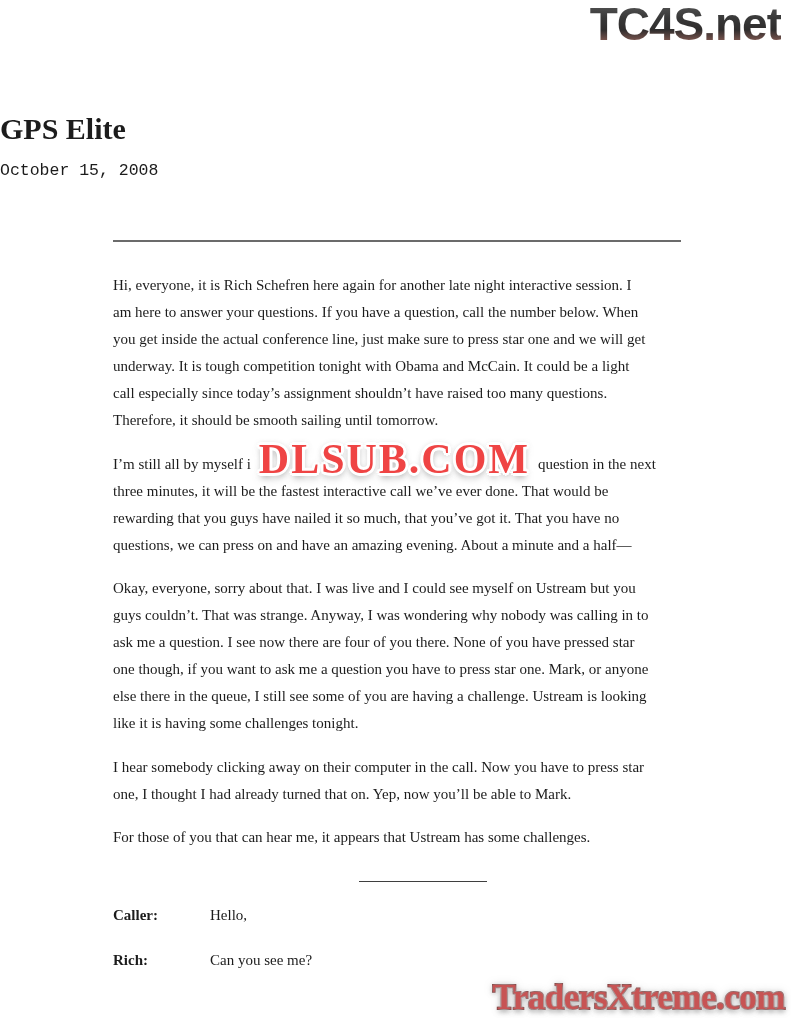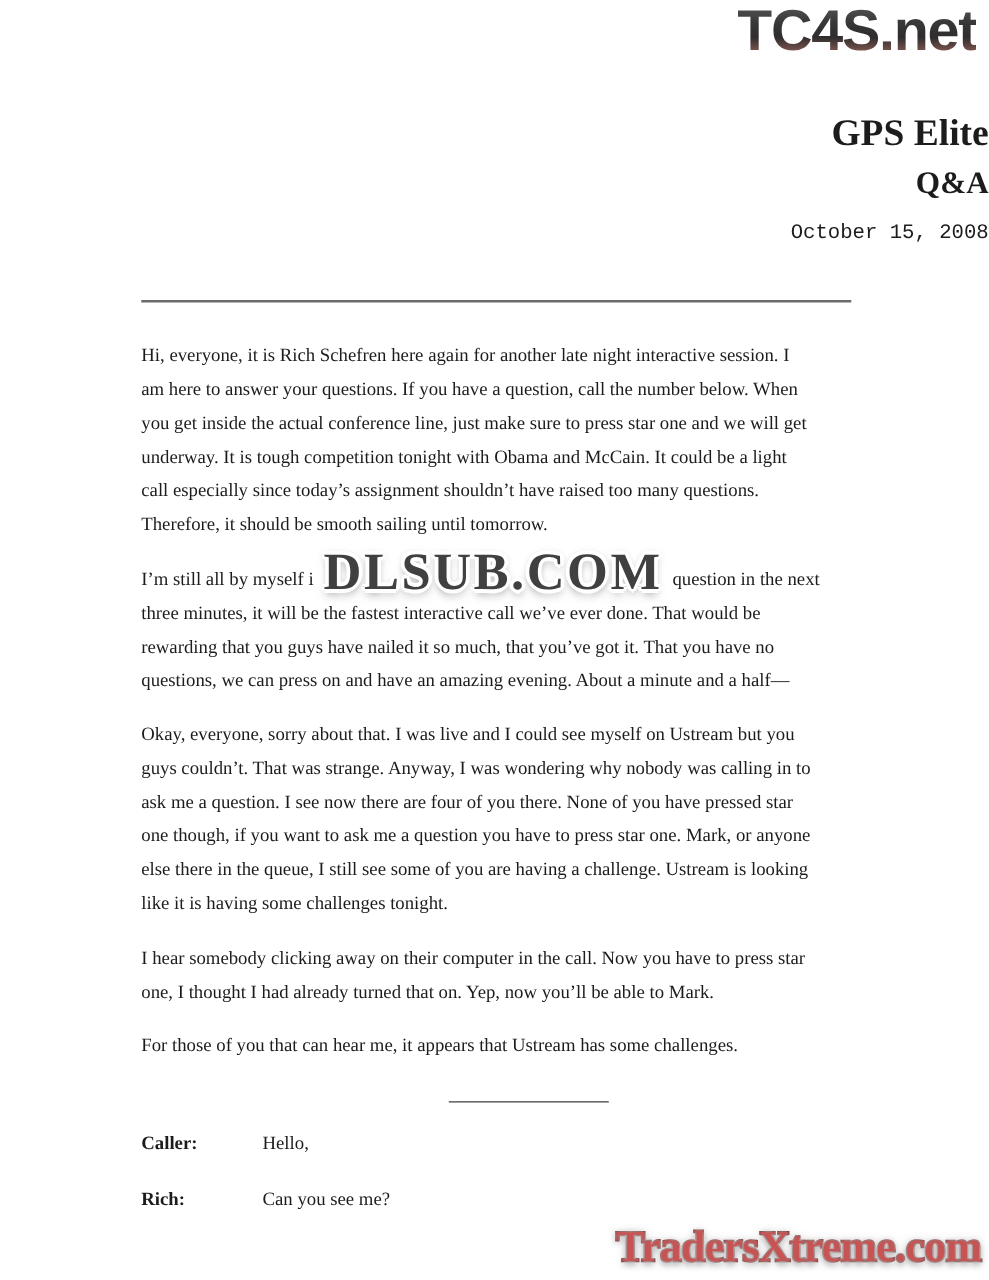--- a/index.html
+++ b/index.html
@@ -26,24 +26,24 @@
     background: linear-gradient(180deg, #5c5c5c 0%, #383838 38%, #2f2d2d 62%, #8a5d55 90%, #a5786c 100%);
     -webkit-background-clip: text;
     background-clip: text;
     color: transparent;
     text-shadow: none;
   }
 
   
   .title-block {
     position: absolute;
-    top: 90px;
+    top: 112px;
     left: 0;
     width: 100%;
-    text-align: right;
+    text-align: left;
   }
   .doc-title    { font-size: 30px; font-weight: bold; line-height: 33px; }
   .doc-subtitle { font-size: 25px; font-weight: bold; line-height: 27px; margin-top: 10px; }
   .doc-date     { font-size: 16.5px; line-height: 19px; margin-top: 16px; font-family: Liberation Mono, monospace; }
 
   .top-rule {
     position: absolute;
     top: 240px;
     left: 113px;
     width: 568px;
@@ -76,21 +76,21 @@
   .dlsub-text {
     position: absolute;
     left: 50%;
     top: 50%;
     transform: translate(-50%, -55%);
     white-space: nowrap;
     font-family: "Liberation Serif", serif;
     font-weight: bold;
     font-size: 42px;
     letter-spacing: 2px;
-    color: #404040;
+    color: #ef4444;
     text-shadow:
       -2px -2px 0 #ffffff, 2px -2px 0 #ffffff,
       -2px  2px 0 #ffffff, 2px  2px 0 #ffffff,
        0 -3px 0 #ffffff, 0 3px 0 #ffffff,
       -3px 0 0 #ffffff, 3px 0 0 #ffffff,
        0 5px 7px rgba(110,110,110,0.55),
        0 0 6px rgba(170,170,170,0.8);
   }
 
   .short-rule {
@@ -125,21 +125,20 @@
 </style>
 </head>
 <body>
 
 <div class="page">
 
   <div class="tc4s-logo">TC4S.net</div>
 
   <div class="title-block">
     <div class="doc-title">GPS Elite</div>
-    <div class="doc-subtitle">Q&amp;A</div>
     <div class="doc-date">October 15, 2008</div>
   </div>
 
   <div class="top-rule"></div>
 
   <div class="content">
     <p>Hi, everyone, it is Rich Schefren here again for another late night interactive session. I
 am here to answer your questions. If you have a question, call the number below. When
 you get inside the actual conference line, just make sure to press star one and we will get
 underway. It is tough competition tonight with Obama and McCain. It could be a light

